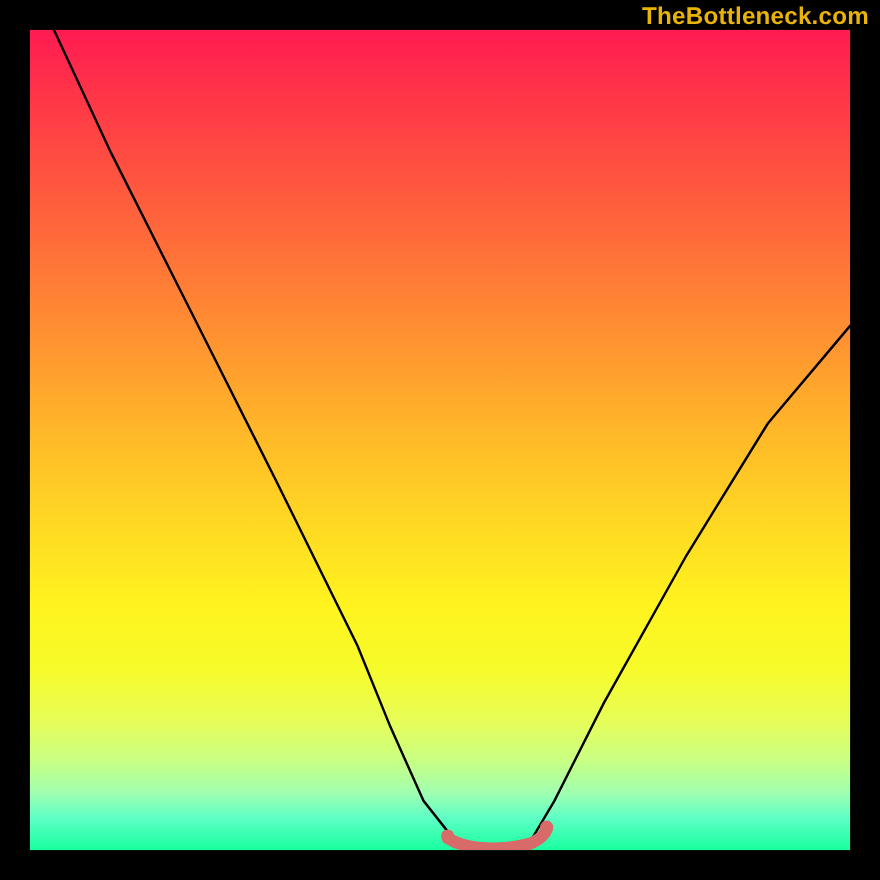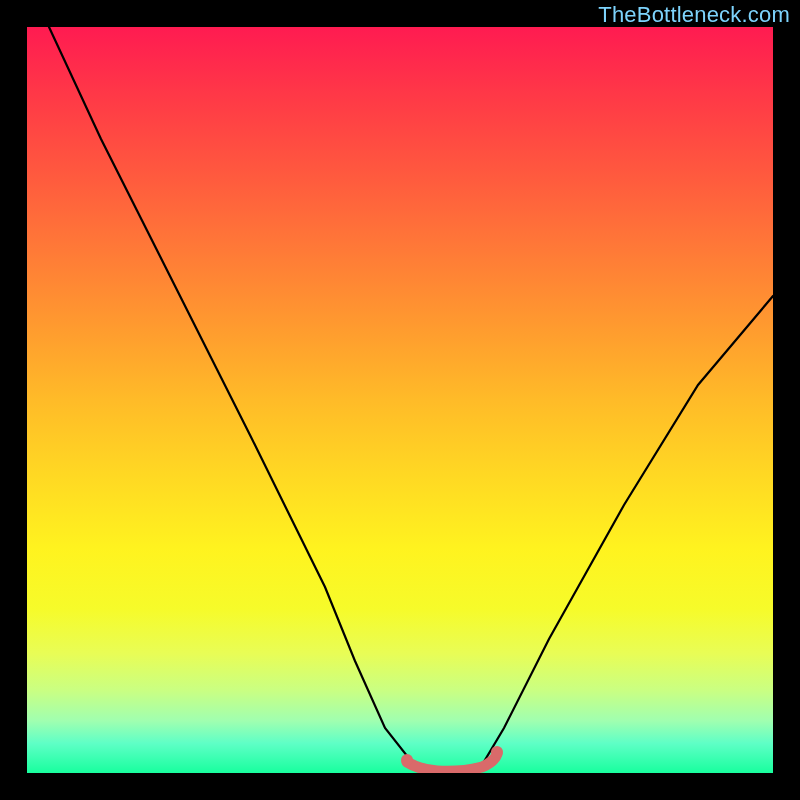--- a/index.html
+++ b/index.html
@@ -13,23 +13,23 @@
   }
   .stage {
     position: relative;
     width: 800px;
     height: 800px;
   }
   .watermark {
     position: absolute;
     top: 2px;
     right: 10px;
-    color: #7dd3fc;
+    color: #eab308;
     font-size: 22px;
-    font-weight: 400;
+    font-weight: 700;
     letter-spacing: 0.2px;
     z-index: 10;
   }
   .plot-area {
     position: absolute;
     left: 27px;
     top: 27px;
     width: 746px;
     height: 746px;
     overflow: hidden;

